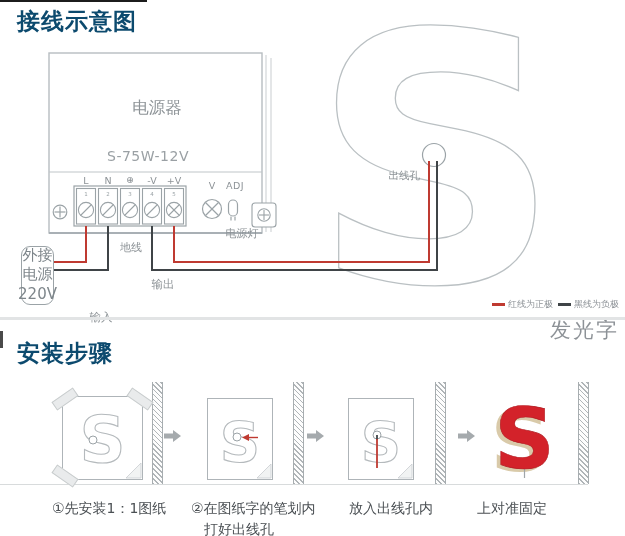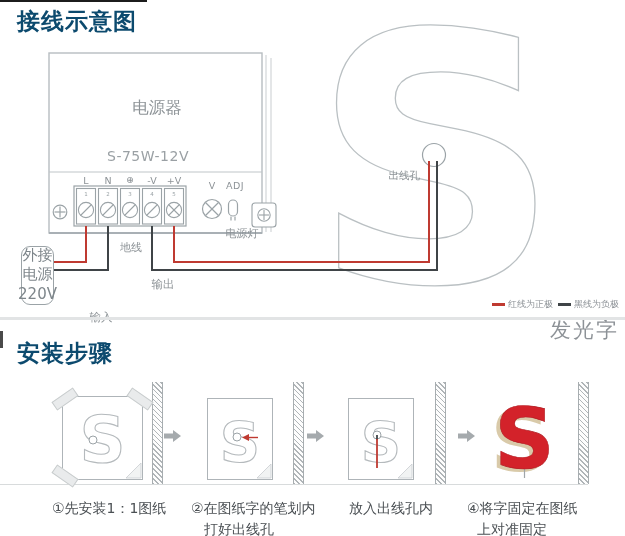--- a/index.html
+++ b/index.html
@@ -213,17 +213,16 @@
     <div>①先安装1：1图纸</div>
   </div>
   <div class="abs caption" style="left:191px;top:498px;">
     <div>②在图纸字的笔划内</div>
     <div class="l2">打好出线孔</div>
   </div>
   <div class="abs caption" style="left:336px;top:498px;">
     <div class="l2">放入出线孔内</div>
   </div>
   <div class="abs caption" style="left:467px;top:498px;">
-    <div>④将字固定在图纸</div>
     <div class="l2b">上对准固定</div>
   </div>
 
 </div>
 
 </body></html>

